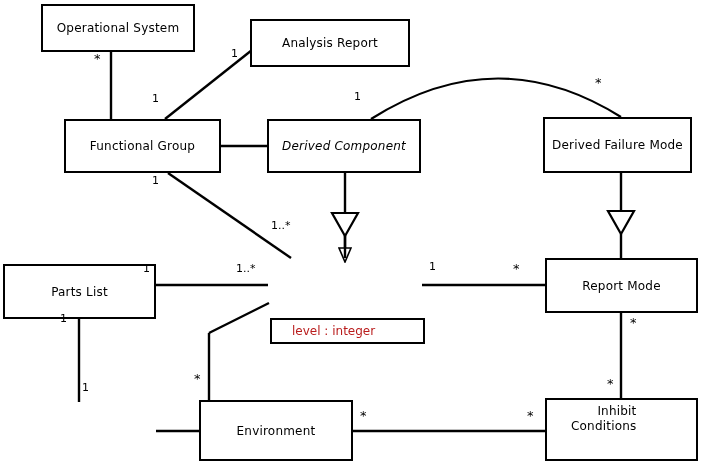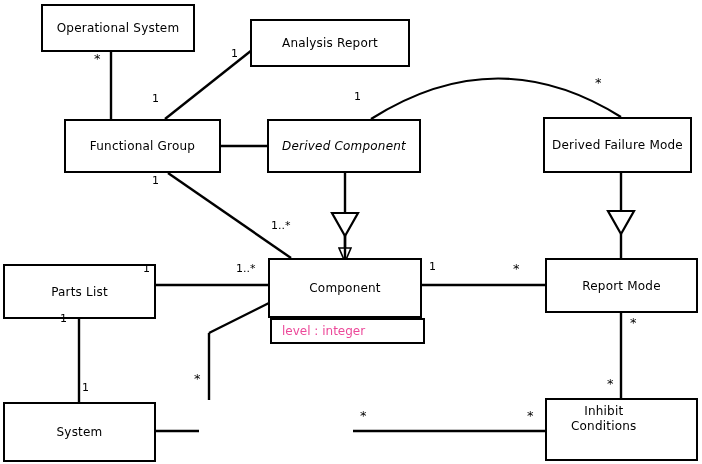--- a/index.html
+++ b/index.html
@@ -39,34 +39,34 @@
     box-sizing: border-box;
     text-align: center;
     font-size: 12px;
     color: #000000;
     letter-spacing: 0.2px;
   }
   .uml-name-compartment.top-left-text {
     align-items: flex-start;
     justify-content: flex-start;
     padding: 4px 0 0 24px;
-    text-align: center;
+    text-align: right;
     line-height: 1.25;
   }
   .uml-attr-compartment {
     position: absolute;
     box-sizing: border-box;
     border: 2px solid #000000;
     background: #ffffff;
     display: flex;
     align-items: center;
     justify-content: flex-start;
-    padding-left: 10px;
+    padding-left: 20px;
     font-size: 12px;
-    color: #ec4899;
+    color: #b91c1c;
     z-index: 6;
   }
   .mult-label {
     position: absolute;
     font-size: 11px;
     color: #000000;
     white-space: nowrap;
     z-index: 7;
     line-height: 1;
   }
@@ -137,36 +137,33 @@
   </div>
 
   <div class="uml-class" style="left:543px; top:117px; width:149px; height:56px;">
     <div class="uml-name-compartment">Derived Failure Mode</div>
   </div>
 
   <div class="uml-class" style="left:3px; top:264px; width:153px; height:55px;">
     <div class="uml-name-compartment">Parts List</div>
   </div>
 
-  <div class="uml-class" style="left:268px; top:258px; width:154px; height:60px;">
-    <div class="uml-name-compartment">Component</div>
-  </div>
 
   <div class="uml-attr-compartment" style="left:270px; top:318px; width:155px; height:26px;">
     <span>level : integer</span>
   </div>
 
   <div class="uml-class" style="left:545px; top:258px; width:153px; height:55px;">
     <div class="uml-name-compartment">Report Mode</div>
   </div>
 
-  <div class="uml-class" style="left:3px; top:402px; width:153px; height:60px;">
-    <div class="uml-name-compartment">System</div>
+
+  <div class="uml-class" style="left:199px; top:400px; width:154px; height:61px;">
+    <div class="uml-name-compartment">Environment</div>
   </div>
-
 
   <div class="uml-class" style="left:545px; top:398px; width:153px; height:63px;">
     <div class="uml-name-compartment top-left-text">Inhibit<br>Conditions</div>
   </div>
 
   <div class="mult-label star" style="left:94px; top:52px;">*</div>
   <div class="mult-label" style="left:231px; top:48px;">1</div>
   <div class="mult-label" style="left:152px; top:93px;">1</div>
   <div class="mult-label" style="left:354px; top:91px;">1</div>
   <div class="mult-label star" style="left:595px; top:76px;">*</div>

